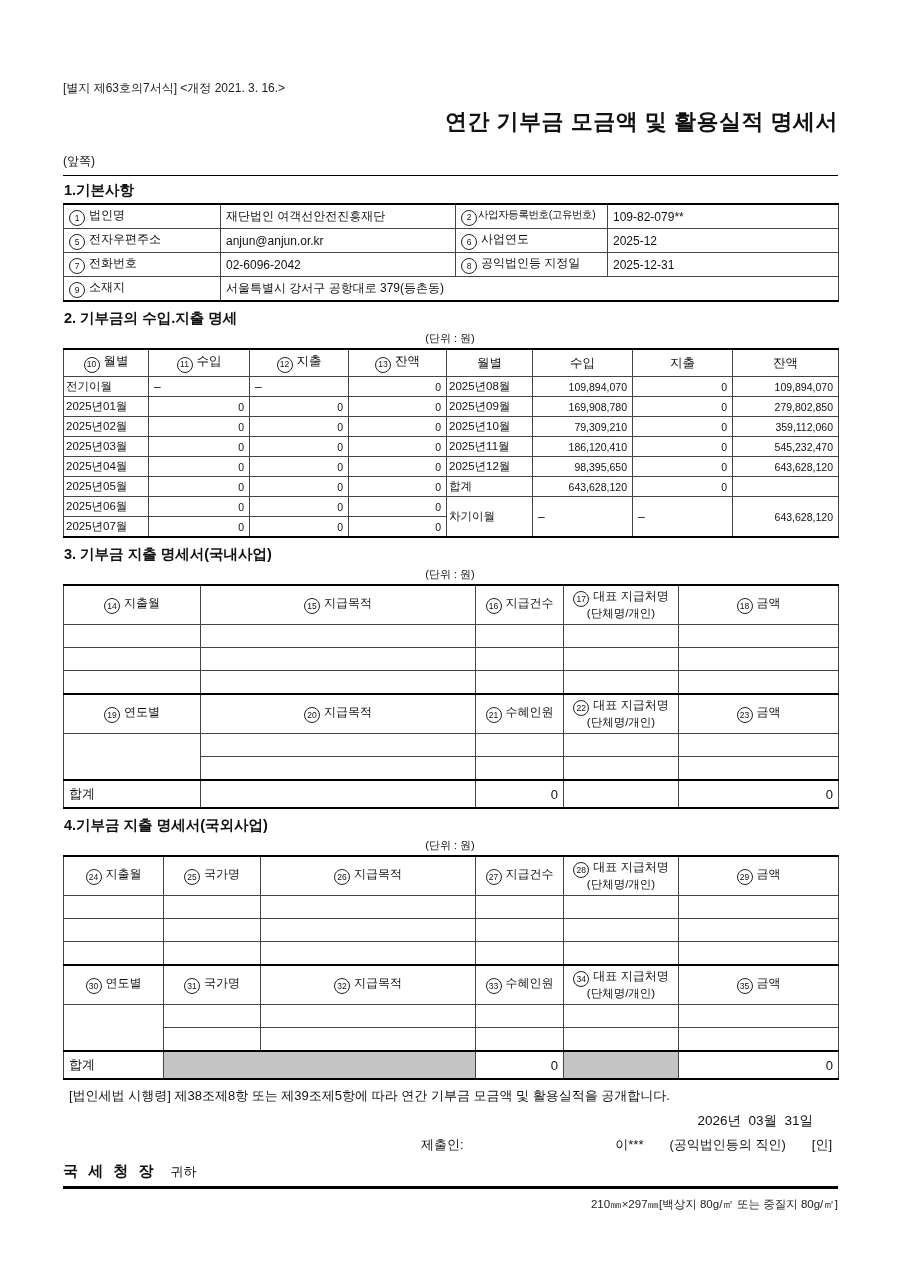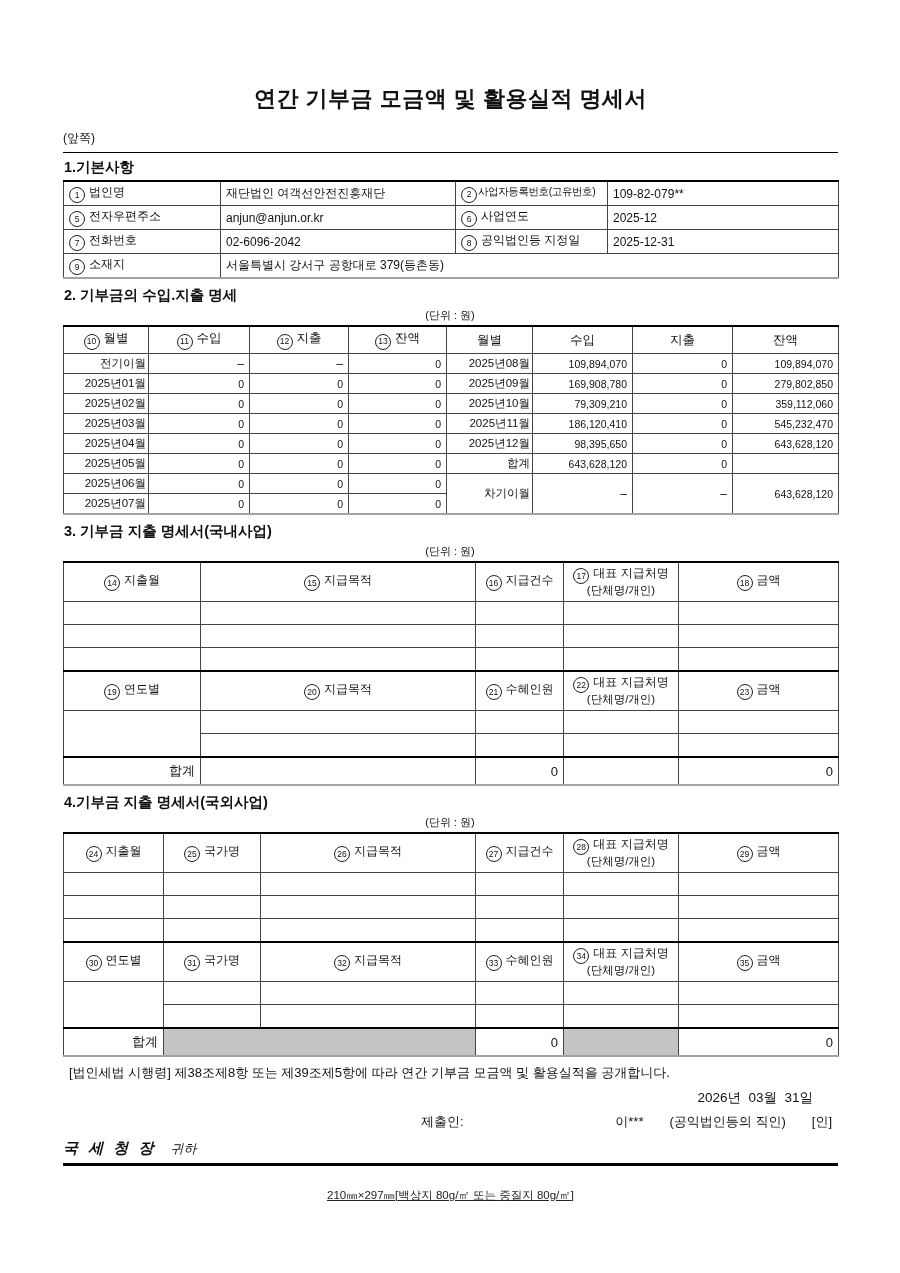--- a/index.html
+++ b/index.html
@@ -3,66 +3,67 @@
 <meta charset="utf-8">
 <style>
   html,body{margin:0;padding:0;background:#fff;}
   .page{
     width:900px;height:1273px;box-sizing:border-box;position:relative;
     background:#fff;color:#111;
     font-family:"Liberation Sans","DejaVu Sans",sans-serif;
     padding:80px 62px 0 63px;overflow:hidden;
   }
   .formref{font-size:12px;color:#222;margin-bottom:10px;}
-  .title{font-size:22px;font-weight:700;text-align:center;letter-spacing:0.5px;margin:4px 0 16px 0;}
+  .title{font-size:22px;font-weight:700;text-align:right;letter-spacing:0.5px;margin:4px 0 16px 0;}
   .side{font-size:12px;text-align:left;margin-bottom:5px;}
   .toprule{border-top:1.5px solid #000;height:0;margin-bottom:2px;}
   .sec-h{font-size:14.5px;font-weight:700;margin:5px 0 3px 1px;}
   .sec-h.mt{margin-top:7px;}
   .unit{font-size:11px;text-align:center;margin:3px 1px 2px 0;}
   table{border-collapse:collapse;table-layout:fixed;width:775px;background:#fff;}
-  table.tbl{border-top:2px solid #000;border-bottom:2px solid #a3a3a3;}
+  table.tbl{border-top:2px solid #000;border-bottom:2px solid #000000;}
   td,th{border:1px solid #444;padding:0 5px;overflow:hidden;vertical-align:middle;
         font-weight:400;font-size:12px;color:#111;}
   tr.thick td, tr.thick th{border-top:2px solid #000;}
   .s1 td{height:23px;}
   .s1 .lbl{white-space:nowrap;}
   .s1 .tight span.t{font-size:10.5px;letter-spacing:-0.4px;}
   .s2 th{height:26px;text-align:center;font-size:12.5px;}
   .s2 td{height:19px;}
   .hdr th{height:38px;text-align:center;line-height:1.2;}
   .erow td{height:22px;}
   .tot td{height:26px;font-size:13px;}
-  .c{text-align:right;}
+  .c{text-align:left;}
   .r{text-align:right;}
   .num{font-size:10.5px;}
   .mon{font-size:11.5px;padding:0 2px;}
   .circ{
     display:inline-flex;align-items:center;justify-content:center;
     width:14px;height:14px;border:1px solid #222;border-radius:50%;
     font-size:8.5px;line-height:1;margin-right:4px;vertical-align:-2px;flex:none;
     font-family:"Liberation Sans","DejaVu Sans",sans-serif;
   }
   .tight .circ{margin-right:1px;}
   .h2l{font-size:11.5px;}
   .decl{font-size:13px;margin:7px 0 0 6px;}
   .dateline{font-size:13.5px;text-align:right;padding-right:25px;margin-top:7px;white-space:pre;}
   .submitline{display:flex;align-items:baseline;font-size:13px;margin-top:6px;}
   .submitlabel{margin-left:358px;}
   .submitright{margin-left:auto;display:flex;gap:26px;padding-right:6px;align-items:baseline;}
-  .recipientline{display:flex;align-items:baseline;margin-top:8px;font-style:italic;}
+  .recipientline{display:flex;align-items:baseline;margin-top:8px;}
   .recipient{font-size:15px;font-weight:700;letter-spacing:3px;}
   .recipientsuffix{font-size:13px;margin-left:14px;}
   .bottomrule{border-top:3px solid #000;height:0;margin-top:5px;}
-  .paperspec{font-size:11.5px;text-align:center;margin-top:22px;color:#222;text-decoration:underline;}
+  .paperspec{font-size:11.5px;text-align:right;margin-top:8px;color:#222;}
 </style>
 </head>
 <body>
 
 <div class="page">
+  <div class="formref">[별지 제63호의7서식] &lt;개정 2021. 3. 16.&gt;</div>
   <div class="title">연간 기부금 모금액 및 활용실적 명세서</div>
   <div class="side">(앞쪽)</div>
   <div class="toprule"></div>
 
   <div class="sec-h">1.기본사항</div>
   <table class="tbl s1">
     <colgroup>
         <col style="width: 157px;">
         <col style="width: 235px;">
         <col style="width: 152px;">

